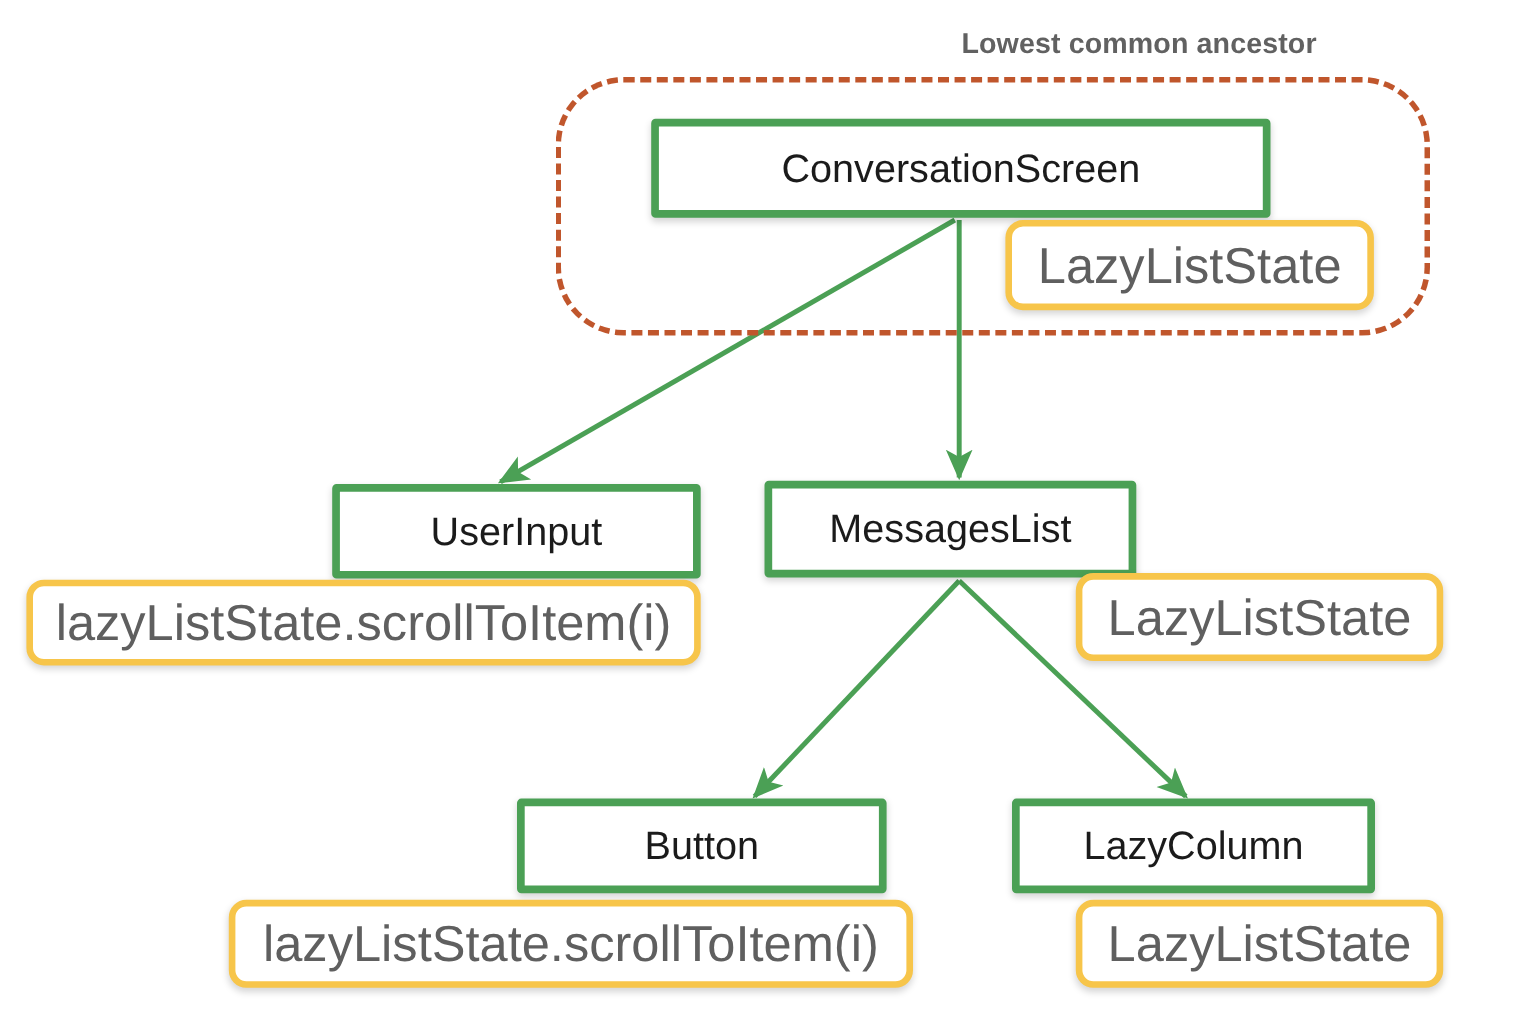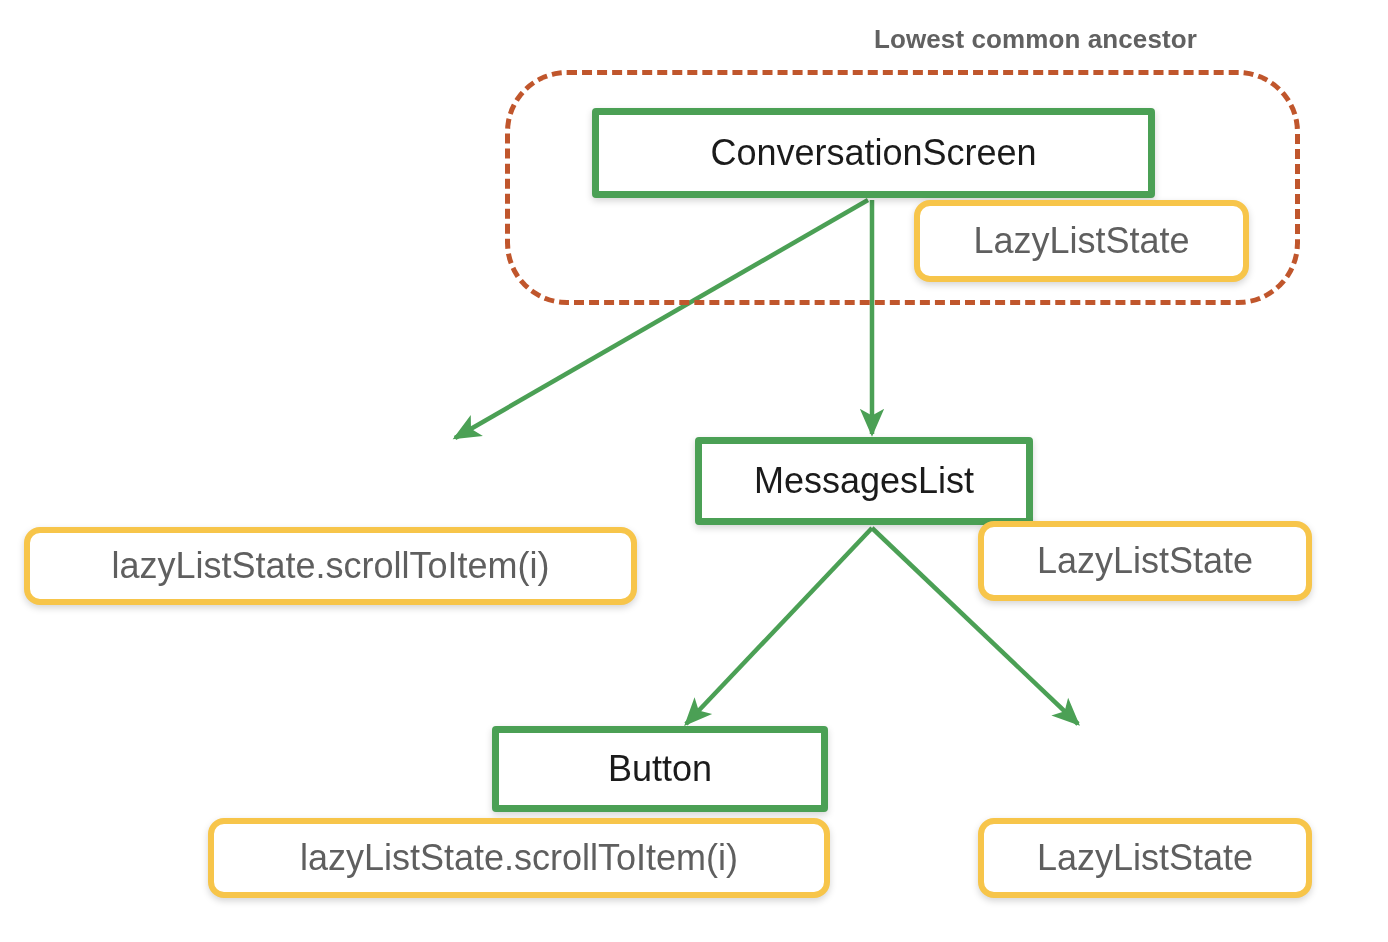--- a/index.html
+++ b/index.html
@@ -59,21 +59,21 @@
     box-shadow: 0 3px 7px rgba(0,0,0,0.17);
   }
   .node.composable {
     border: 7px solid #4ba055;
     color: #1b1b1b;
     font-size: 36px;
   }
   .node.state {
     border: 6px solid #f7c54a;
     color: #5f5f5f;
-    font-size: 36px;
+    font-size: 46px;
     border-radius: 16px;
   }
 </style>
 </head>
 <body>
 
 <div id="canvas">
 
   <svg id="edges" viewBox="0 0 1388 942" width="1388" height="942">
     <defs>
@@ -92,39 +92,45 @@
   <div class="lca-region" style="left:505px; top:70px; width:795px; height:235px;"></div>
 
   <div class="node composable" style="left:592px; top:108px; width:563px; height:90px;">
     <span>ConversationScreen</span>
   </div>
 
   <div class="node state" style="left:914px; top:200px; width:335px; height:82px;">
     <span>LazyListState</span>
   </div>
 
+  <div class="node composable" style="left:302px; top:440px; width:335px; height:86px;">
+    <span>UserInput</span>
+  </div>
 
   <div class="node state" style="left:24px; top:527px; width:613px; height:78px;">
     <span>lazyListState.scrollToItem(i)</span>
   </div>
 
   <div class="node composable" style="left:695px; top:437px; width:338px; height:88px;text-align:right;">
     <span>MessagesList</span>
   </div>
 
   <div class="node state" style="left:978px; top:521px; width:334px; height:80px;">
     <span>LazyListState</span>
   </div>
 
-  <div class="node composable" style="left:492px; top:726px; width:336px; height:86px;">
+  <div class="node composable" style="left:470px; top:726px; width:336px; height:86px;">
     <span>Button</span>
   </div>
 
   <div class="node state" style="left:208px; top:818px; width:622px; height:80px;">
     <span>lazyListState.scrollToItem(i)</span>
   </div>
 
+  <div class="node composable" style="left:920px; top:726px; width:330px; height:86px;">
+    <span>LazyColumn</span>
+  </div>
 
   <div class="node state" style="left:978px; top:818px; width:334px; height:80px;">
     <span>LazyListState</span>
   </div>
 
 </div>
 
 </body></html>

